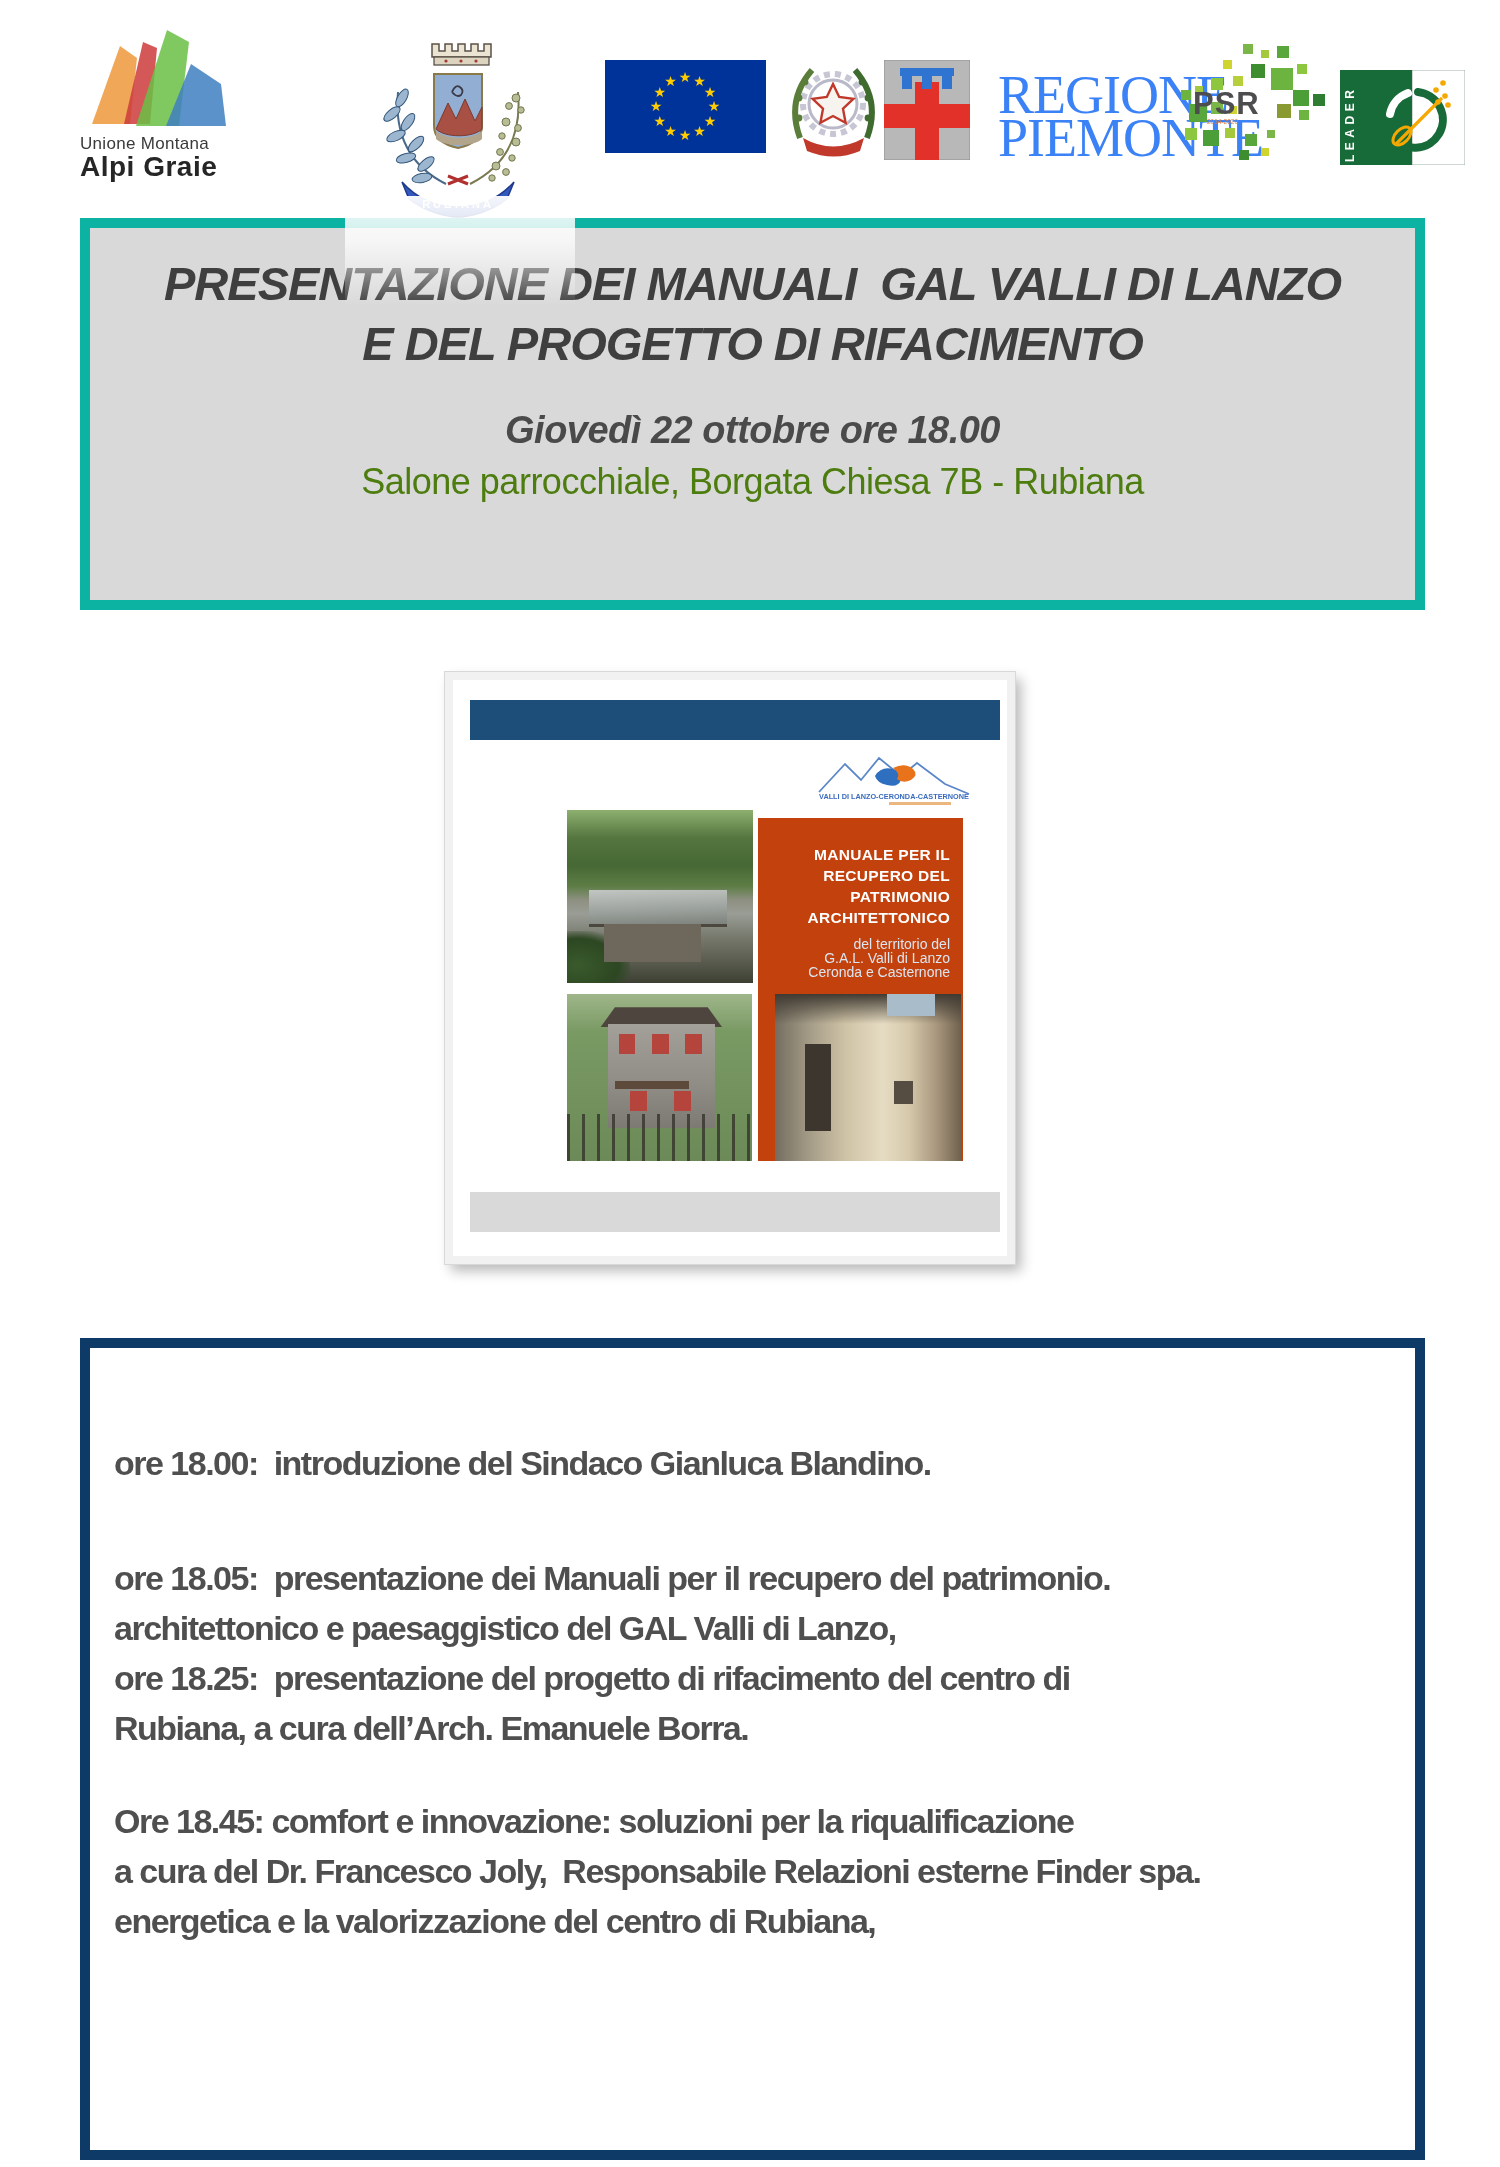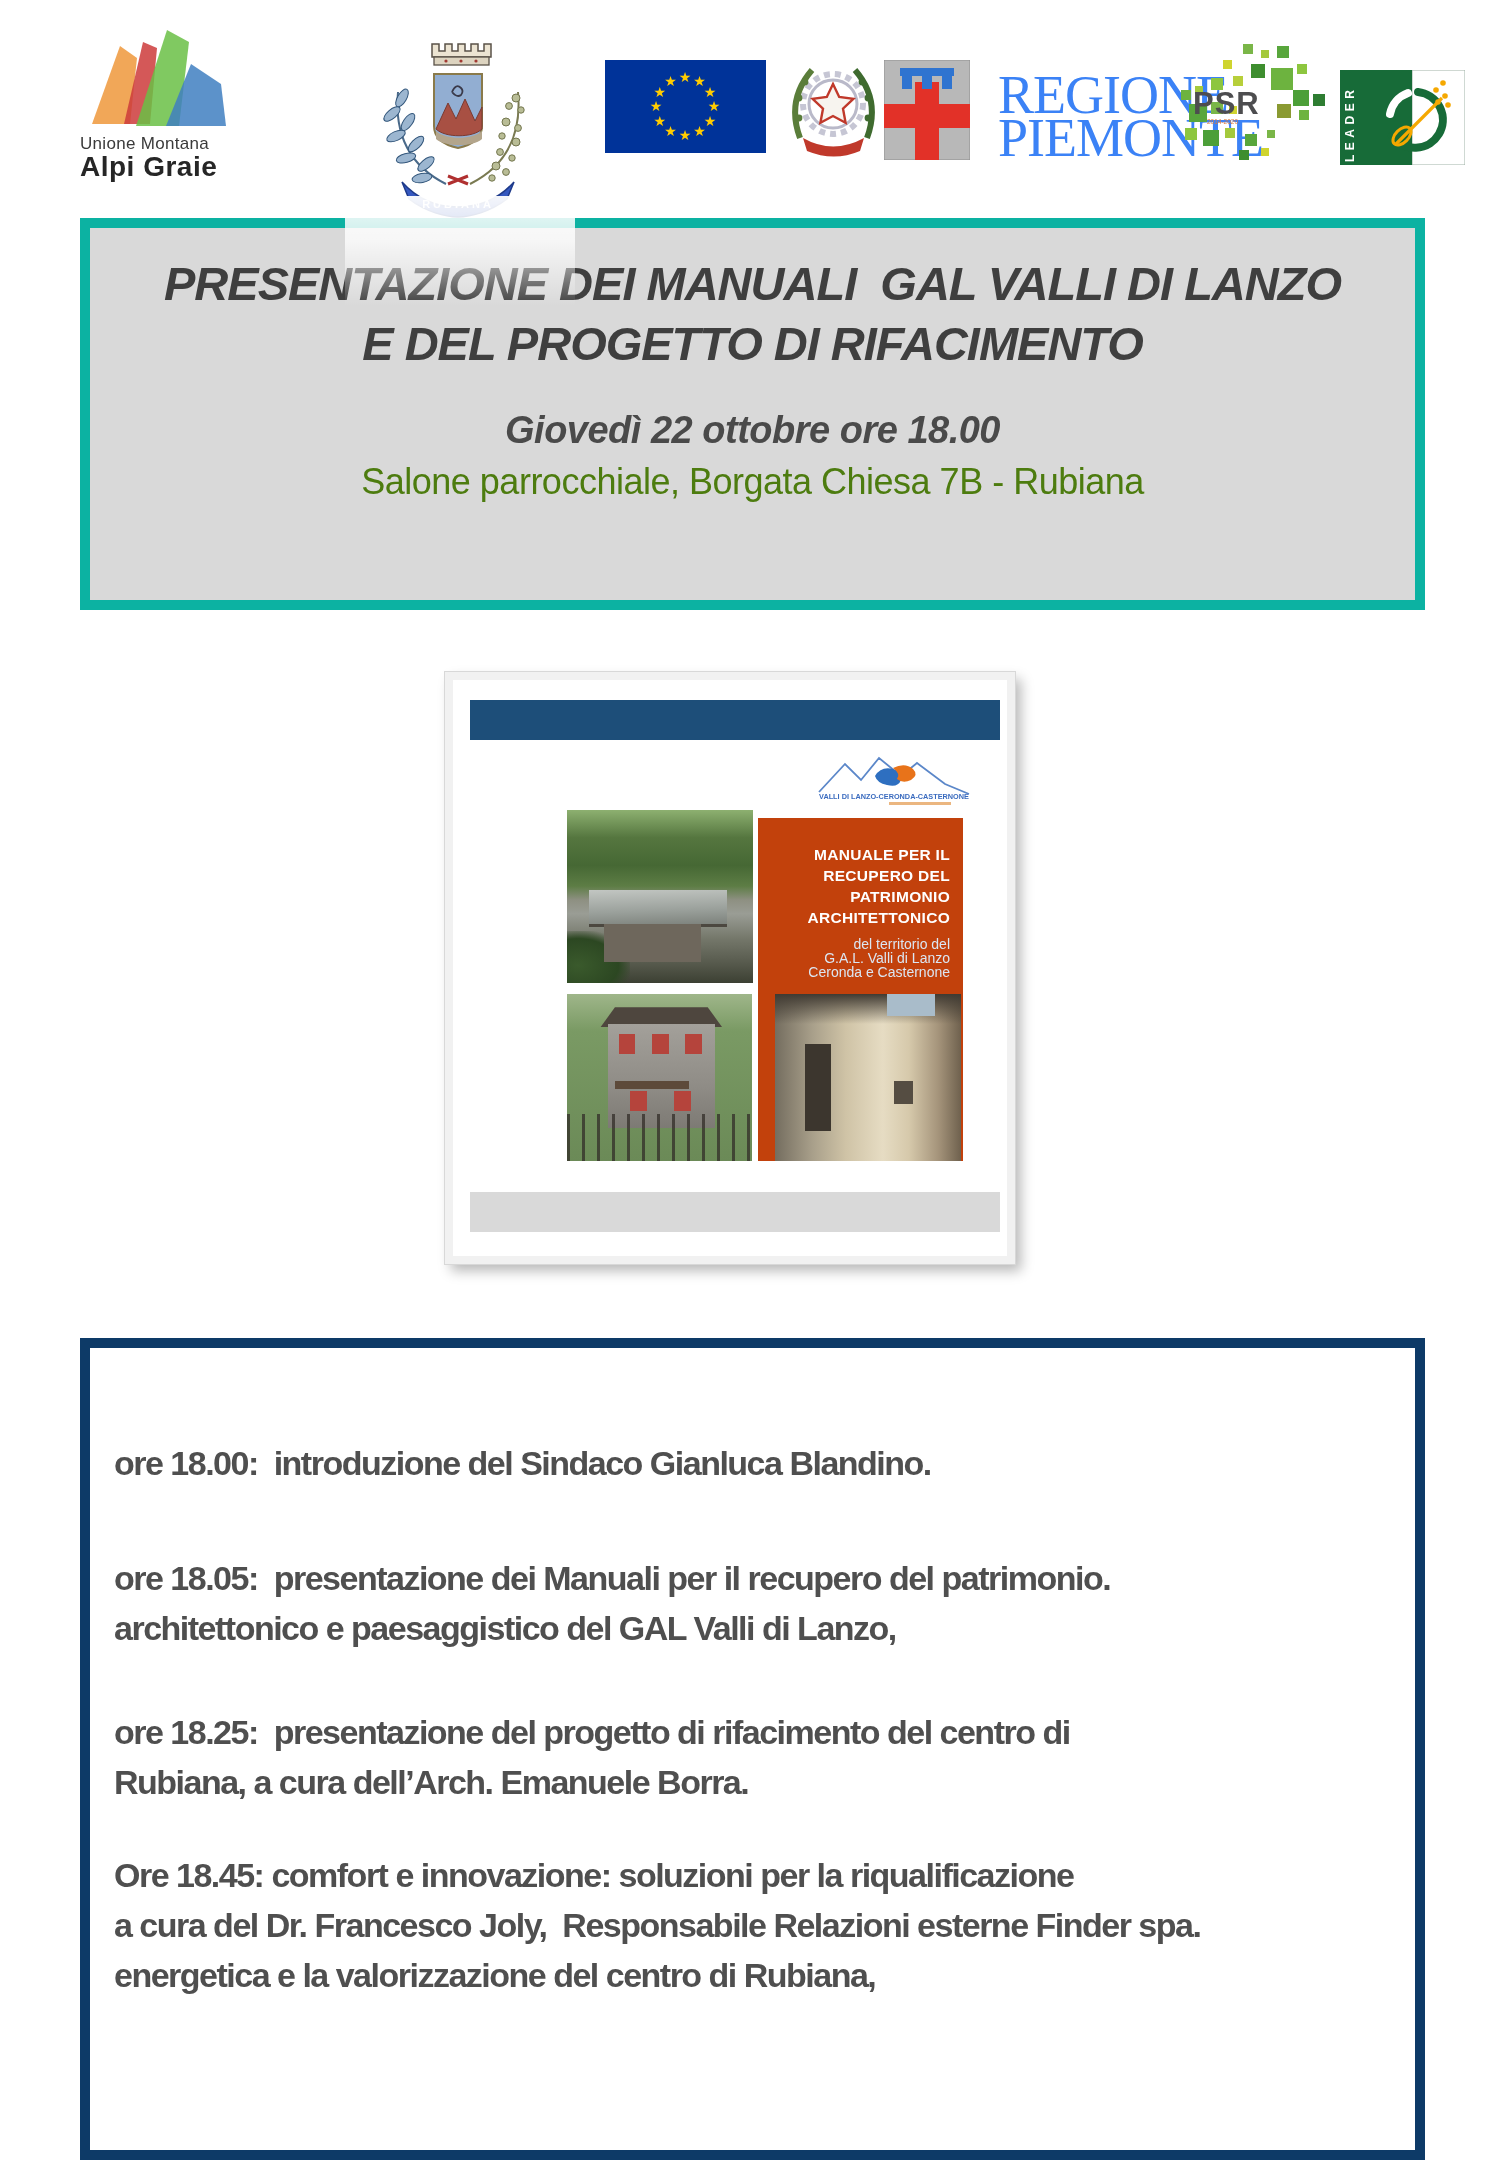--- a/index.html
+++ b/index.html
@@ -65,21 +65,21 @@
   .ps-sky { right:14%; top:0; width:26%; height:13%; background:#a9bcca; }
   .ps-door { left:16%; top:30%; width:14%; height:52%; background:#3c362e; }
   .ps-window { left:64%; top:52%; width:10%; height:14%; background:#55four; background:#554d42; }
 
   
   .schedule { left:80px; top:1338px; width:1345px; height:822px; box-sizing:border-box;
               background:#ffffff; border:10px solid #0d3a67; padding:90px 0 0 24px; }
   .sch-line { font-size:34px; font-weight:bold; color:#4f4f4f; line-height:50px;
               letter-spacing:-1.5px; white-space:pre; }
   .sch-p1 { margin-bottom:65px; }
-  .sch-p2 { margin-bottom:54px; }
+  .sch-p2 { }
   .sch-p3 { margin-bottom:43px; }
 </style>
 </head>
 <body>
 
 <div class="page">
 
   <div class="abs alpi">
     <svg width="175" height="102" viewBox="0 0 175 102">
       <polygon points="12,98 40,20 57,32 50,98" fill="#f0a04a" fill-opacity="0.92"></polygon>

